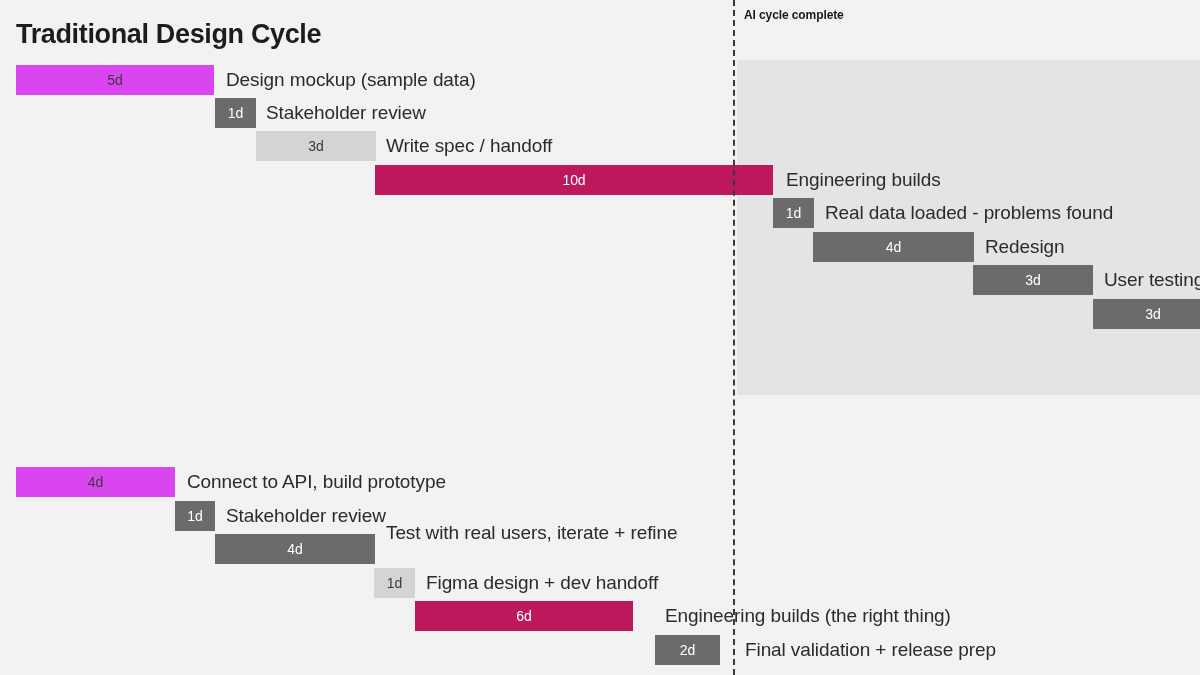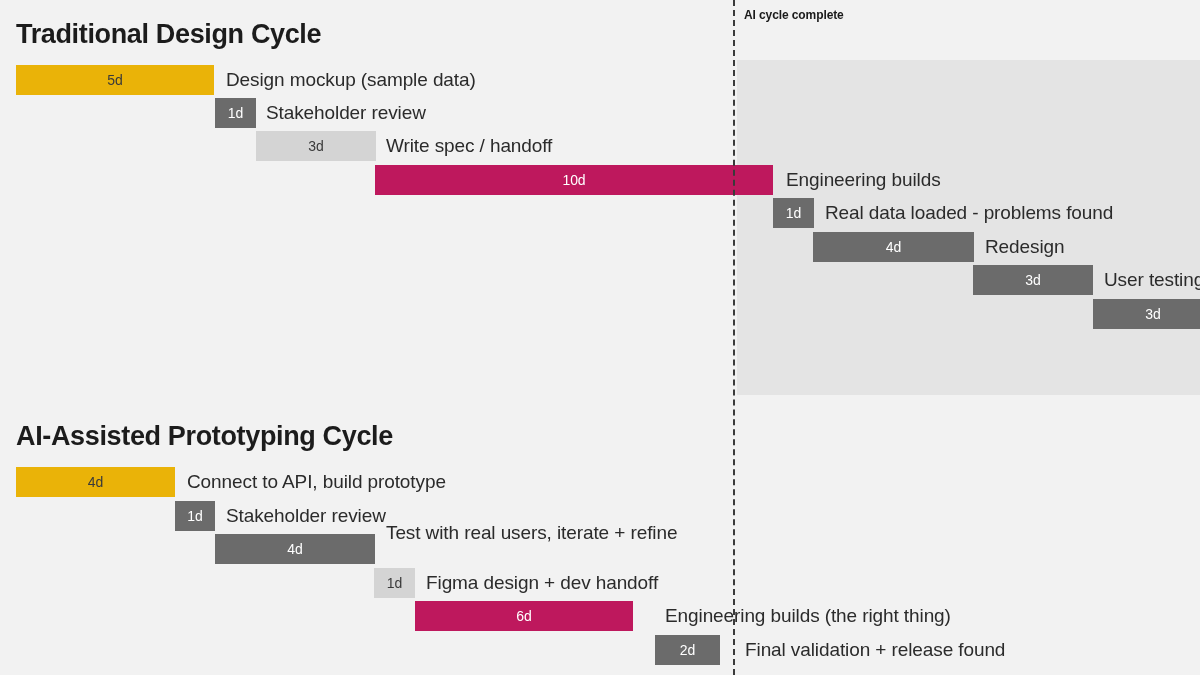--- a/index.html
+++ b/index.html
@@ -83,39 +83,38 @@
   .bar-label {
     position: absolute;
     font-size: 19px;
     color: #2b2b2b;
     letter-spacing: -0.1px;
     white-space: nowrap;
     z-index: 2;
     line-height: 30px;
   }
   
-  .tone-lightest { background: #eab308; }
+  .tone-lightest { background: #d946ef; }
   .tone-light    { background: #d4d4d4; }
   .tone-mid      { background: #be185d; }
   .tone-dark     { background: #6b6b6b; }
   .txt-dark  { color: #3a3a3a; }
   .txt-light { color: #ffffff; }
 </style>
 </head>
 <body>
 
 <div id="stage">
 
   <div class="shade-panel"></div>
 
   <div class="marker-line"></div>
   <div class="marker-label">AI cycle complete</div>
 
   <div class="section-title" id="title-traditional">Traditional Design Cycle</div>
-  <div class="section-title" id="title-ai">AI-Assisted Prototyping Cycle</div>
 
   <div id="bars-layer">
       <div class="bar tone-lightest" style="left: 16px; top: 65px; width: 198px;">
         <span class="bar-days txt-dark">5d</span>
       </div>
       <div class="bar-label" style="left: 226px; top: 65px;">Design mockup (sample data)</div>
       <div class="bar tone-dark" style="left: 215px; top: 98px; width: 41px;">
         <span class="bar-days txt-light">1d</span>
       </div>
       <div class="bar-label" style="left: 266px; top: 98px;">Stakeholder review</div>
@@ -158,15 +157,15 @@
         <span class="bar-days txt-dark">1d</span>
       </div>
       <div class="bar-label" style="left: 426px; top: 568px;">Figma design + dev handoff</div>
       <div class="bar tone-mid" style="left: 415px; top: 601px; width: 218px;">
         <span class="bar-days txt-light">6d</span>
       </div>
       <div class="bar-label" style="left: 665px; top: 601px;">Engineering builds (the right thing)</div>
       <div class="bar tone-dark" style="left: 655px; top: 635px; width: 65px;">
         <span class="bar-days txt-light">2d</span>
       </div>
-      <div class="bar-label" style="left: 745px; top: 635px;">Final validation + release found</div>
+      <div class="bar-label" style="left: 745px; top: 635px;">Final validation + release prep</div>
     </div>
 </div>
 
 </body></html>

